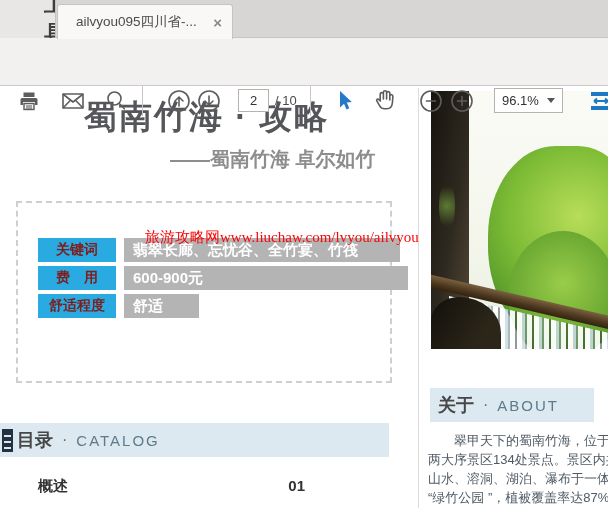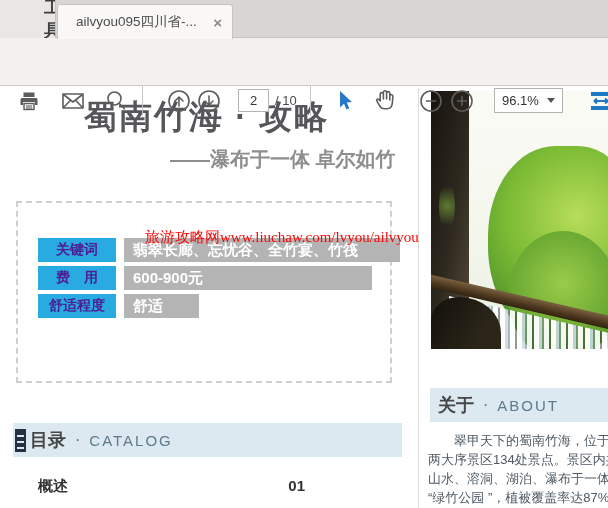--- a/index.html
+++ b/index.html
@@ -3,21 +3,21 @@
 <meta charset="utf-8">
 <style>
   * { margin:0; padding:0; box-sizing:border-box; }
   html,body { background:#ffffff; }
   body { font-family:"Liberation Sans", sans-serif; }
   .screen { position:relative; width:608px; height:508px; overflow:hidden; background:#fff; }
 
   
   .tabbar { position:absolute; left:0; top:0; width:608px; height:38px; background:#d8d6d5; border-bottom:1px solid #c6c4c3; }
   .tab-tools { position:absolute; left:0; top:0; width:56px; height:38px; background:#e9e7e5; border-right:1px solid #c6c4c3;
-               display:flex; align-items:center; color:#3e3e3e; font-size:17px; font-weight:bold; overflow:hidden;gap:44px; }
+               display:flex; align-items:center; color:#3e3e3e; font-size:21px; font-weight:bold; overflow:hidden;gap:44px; }
   .tab-tools .frag { width:9px; height:13px; background:#4d7fb5; margin-right:2px; margin-left:-2px; }
   .tab-active { position:absolute; left:57px; top:4px; width:176px; height:35px; background:#f9f8f7;
                 border:1px solid #c6c4c3; border-bottom:none; border-radius:3px 3px 0 0;
                 display:flex; align-items:center; padding:0 10px 0 18px; z-index:2; }
   .tab-active .tab-title { flex:1; font-size:13.5px; color:#4c4c4c; white-space:nowrap; overflow:hidden; }
   .tab-close { color:#8a8a8a; font-size:15px; font-weight:bold; line-height:1; cursor:default; }
 
   
   .toolbar { position:absolute; left:0; top:38px; width:608px; height:48px; background:#f3f1ef; border-bottom:1px solid #cecccb; z-index:1; }
   .tool { position:absolute; top:50px; width:26px; height:26px; display:flex; align-items:center; justify-content:center; }
@@ -32,33 +32,33 @@
 
   
   .page { position:absolute; left:0; top:86px; width:608px; height:422px; background:#fff; }
   .doc-title { position:absolute; left:84px; top:95px; font-size:33px; font-weight:bold; color:#55565a; letter-spacing:2px; white-space:nowrap; }
   .doc-subtitle { position:absolute; left:170px; top:146px; font-size:20px; font-weight:bold; color:#8d8d8d; white-space:nowrap; }
 
   .dashed-box { position:absolute; left:16px; top:201px; width:376px; height:182px; border:2px dashed #cfcfcf; }
 
   .info-rows { position:absolute; left:38px; top:238px; }
   .info-row { display:flex; height:24px; margin-bottom:4px; }
-  .info-label { width:78px; background:#29abe2; color:#4c1d95; font-size:14px; font-weight:bold;
+  .info-label { width:78px; background:#29abe2; color:#7f1d1d; font-size:14px; font-weight:bold;
                 display:flex; align-items:center; justify-content:center; white-space:nowrap; }
   .info-value { margin-left:8px; background:#b4b4b4; color:#fff; font-size:15px; font-weight:bold;
                 display:flex; align-items:center; padding-left:9px; white-space:nowrap; overflow:hidden; }
   .info-row:nth-of-type(1) .info-value { width:276px; }
-  .info-row:nth-of-type(2) .info-value { width:248px; }
+  .info-row:nth-of-type(2) .info-value { width:284px; }
   .info-row:nth-of-type(3) .info-value { width:75px; }
   .info-row:nth-of-type(4) .info-value { width:46px; }
 
   .watermark { position:absolute; left:145px; top:228px; z-index:40; color:#fb0606; font-size:15px;
                font-family:"Liberation Serif", serif; white-space:nowrap; }
 
-  .catalog-band { position:absolute; left:13px; top:423px; width:389px; height:34px; background:#dce9f1;
+  .catalog-band { position:absolute; left:0; top:423px; width:389px; height:34px; background:#dce9f1;
                   display:flex; align-items:center; }
   .catalog-icon { width:11px; height:23px; margin-left:2px; margin-right:4px;
                   background:repeating-linear-gradient(#223243 0 4px, #dce9f1 4px 6px); border:2px solid #223243; }
   .band-zh { font-size:18px; font-weight:bold; color:#474747; }
   .band-dot { font-size:16px; color:#6a6a6a; margin:0 9px; }
   .band-en { font-size:15px; color:#5f7a8a; letter-spacing:2px; }
 
   .catalog-entry { position:absolute; left:38px; top:477px; width:267px; display:flex; justify-content:space-between; }
   .catalog-entry .lbl, .catalog-entry .pg { font-size:15px; font-weight:bold; color:#333; }
 
@@ -77,21 +77,21 @@
            background:radial-gradient(circle,#5d7a33 0%, rgba(93,122,51,0) 75%); }
   .photo .ledge { position:absolute; left:-8px; top:182px; width:230px; height:13px; border-radius:7px;
            background:linear-gradient(180deg,#7a6140 0%,#4c371f 60%,#32230f 100%);
            transform:rotate(13deg); transform-origin:left center; }
   .photo .falls { position:absolute; left:18px; top:205px; width:200px; height:150px; transform:skewY(13deg); transform-origin:left top;
            background:repeating-linear-gradient(90deg, rgba(255,255,255,.96) 0 5px, rgba(205,222,233,.85) 5px 8px,
                       rgba(120,140,155,.55) 8px 10px, rgba(255,255,255,.92) 10px 15px, rgba(40,50,60,.45) 15px 17px); }
   .photo .rock-bottom { position:absolute; left:0; bottom:-8px; width:70px; height:60px; border-radius:40% 60% 10% 10%;
            background:linear-gradient(120deg,#12100c, #2c2619 70%); }
 
-  .about-band { position:absolute; left:430px; top:388px; width:178px; height:34px; background:#dce9f1;
+  .about-band { position:absolute; left:430px; top:388px; width:164px; height:34px; background:#dce9f1;
                 display:flex; align-items:center; padding-left:8px; }
   .about-text { position:absolute; left:428px; top:431px; width:180px; font-size:13px; color:#4e5a64; line-height:19px; }
   .about-line { white-space:nowrap; overflow:visible; }
 
   
   svg { display:block; }
   .ic { stroke:#5d5d5d; stroke-width:1.6; fill:none; stroke-linecap:round; stroke-linejoin:round; }
   .icf { fill:#5d5d5d; stroke:none; }
 </style>
 </head>
@@ -177,21 +177,21 @@
       <svg width="26" height="26" viewBox="0 0 26 26">
         <path fill="#1d7ac2" d="M3 4h20v4H3zM3 18h20v4H3z"></path>
         <path d="M6 13h14m-14 0 3-2.5M6 13l3 2.5m11-2.5-3-2.5m3 2.5-3 2.5" stroke="#1d7ac2" stroke-width="1.8" fill="none"></path>
       </svg>
     </div>
   </div>
 
   <div class="page"></div>
 
   <div class="doc-title">蜀南竹海 · 攻略</div>
-  <div class="doc-subtitle">——瀑布于一体 卓尔如竹</div>
+  <div class="doc-subtitle">——蜀南竹海 卓尔如竹</div>
 
   <div class="dashed-box"></div>
 
   <div class="info-rows">
 
       <div class="info-row">
         <div class="info-label">关键词</div>
         <div class="info-value">翡翠长廊、忘忧谷、全竹宴、竹筏</div>
       </div>
 

